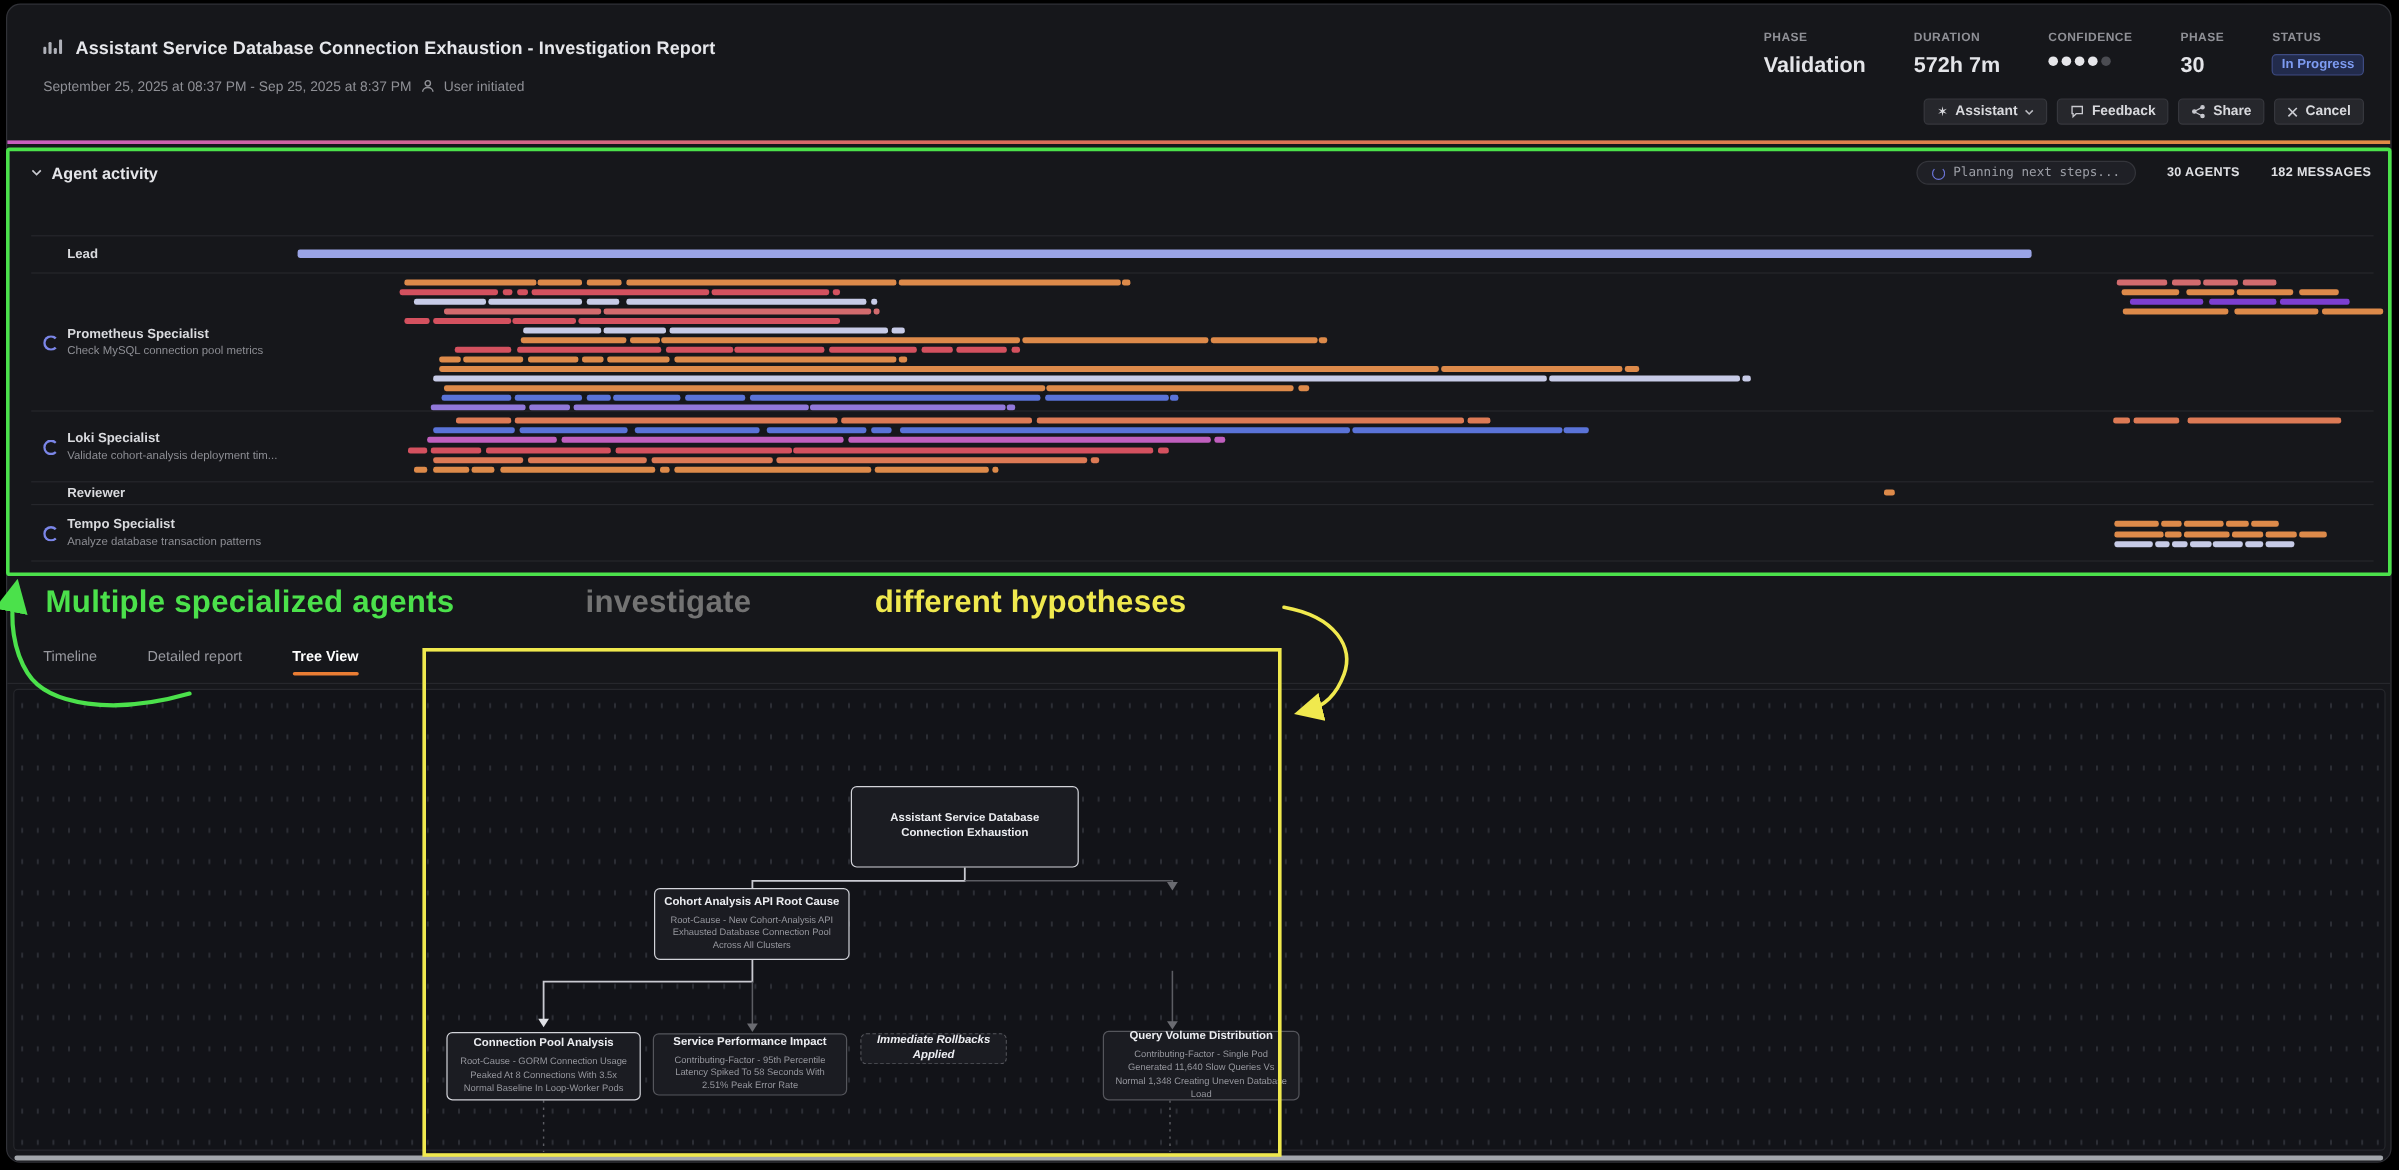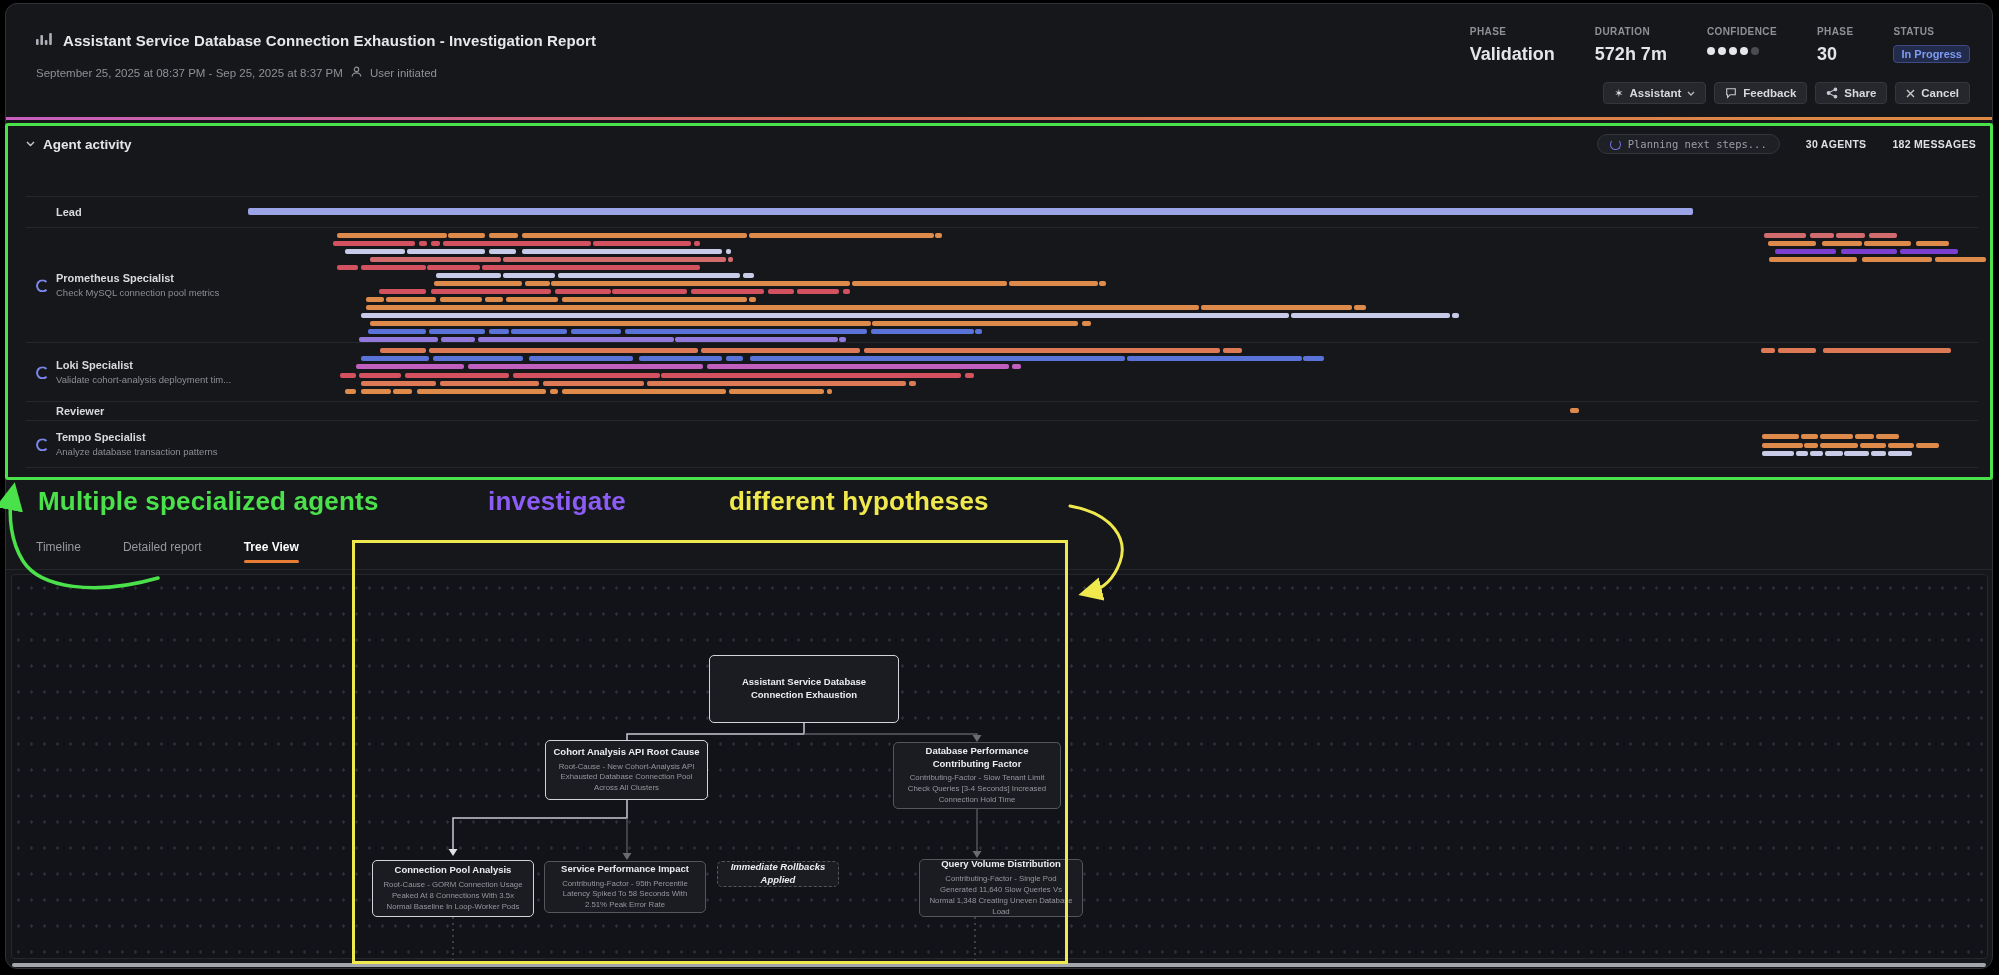--- a/index.html
+++ b/index.html
@@ -391,43 +391,39 @@
         <path d="M453,917 V960" class="e-dotted"></path>
         <path d="M975,917 V960" class="e-dotted"></path>
       </svg>
   <div class="t-node bright" style="left: 709px; top: 655px; width: 190px; height: 68px;">
         <div class="t-title">Assistant Service Database Connection Exhaustion</div>
       </div>
       <div class="t-node bright" style="left: 545px; top: 740px; width: 163px; height: 60px;">
         <div class="t-title">Cohort Analysis API Root Cause</div>
         <div class="t-body">Root-Cause - New Cohort-Analysis API Exhausted Database Connection Pool Across All Clusters</div>
       </div>
-      <div class="t-node dim" style="left: 893px; top: 742px; width: 168px; height: 67px;">
-        <div class="t-title">Database Performance Contributing Factor</div>
-        <div class="t-body">Contributing-Factor - Slow Tenant Limit Check Queries [3-4 Seconds] Increased Connection Hold Time</div>
-      </div>
       <div class="t-node bright" style="left: 372px; top: 860px; width: 162px; height: 57px;">
         <div class="t-title">Connection Pool Analysis</div>
         <div class="t-body">Root-Cause - GORM Connection Usage Peaked At 8 Connections With 3.5x Normal Baseline In Loop-Worker Pods</div>
       </div>
       <div class="t-node dim" style="left: 544px; top: 861px; width: 162px; height: 52px;">
         <div class="t-title">Service Performance Impact</div>
         <div class="t-body">Contributing-Factor - 95th Percentile Latency Spiked To 58 Seconds With 2.51% Peak Error Rate</div>
       </div>
       <div class="t-node dashed" style="left: 717px; top: 861px; width: 122px; height: 26px;">
         <div class="t-title">Immediate Rollbacks Applied</div>
       </div>
       <div class="t-node dim" style="left: 919px; top: 859px; width: 164px; height: 58px;">
         <div class="t-title">Query Volume Distribution</div>
         <div class="t-body">Contributing-Factor - Single Pod Generated 11,640 Slow Queries Vs Normal 1,348 Creating Uneven Database Load</div>
       </div>
     </div>
 
   <span class="ann" style="left:38px;color:#4be14b;">Multiple specialized agents</span>
-  <span class="ann" style="left:488px;color:#8b5cf6;">investigate</span>
+  <span class="ann" style="left:488px;color:#737373;">investigate</span>
   <span class="ann" style="left:729px;color:#f0e94e;">different hypotheses</span>
 
   <div class="green-box"></div>
   <div class="yellow-box"></div>
   <svg class="arrows">
     <defs>
       <marker id="ah-green" markerWidth="8" markerHeight="8" refX="4" refY="4" orient="auto">
           <path d="M0,0 L8,4 L0,8 z" fill="#4be14b"></path>
         </marker>
       <marker id="ah-yellow" markerWidth="8" markerHeight="8" refX="4" refY="4" orient="auto">

